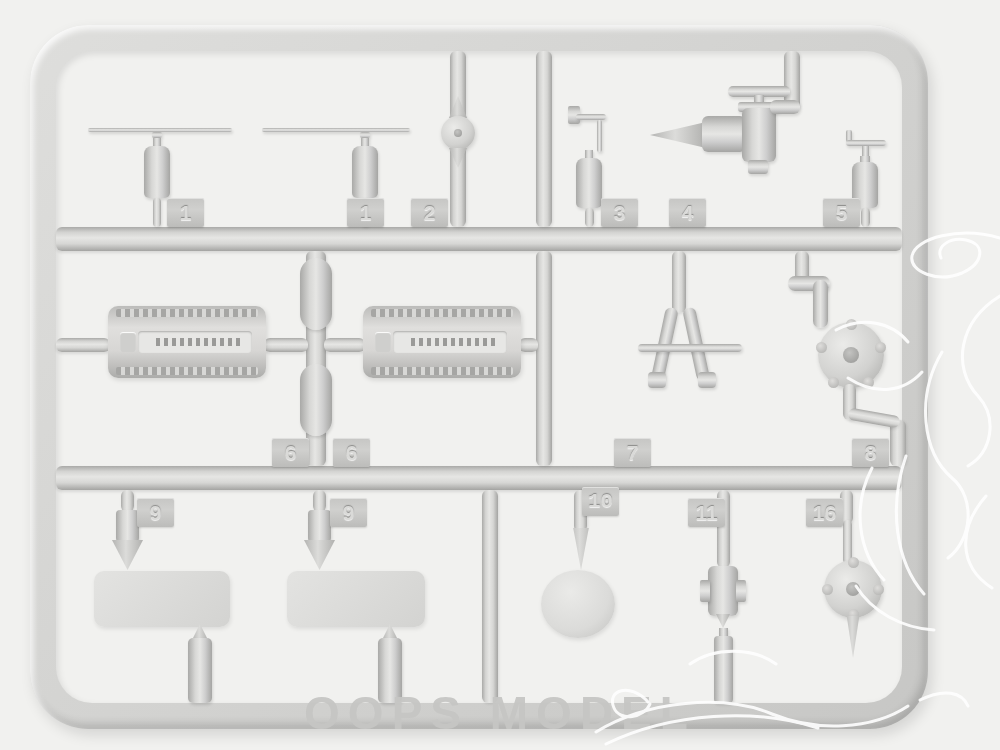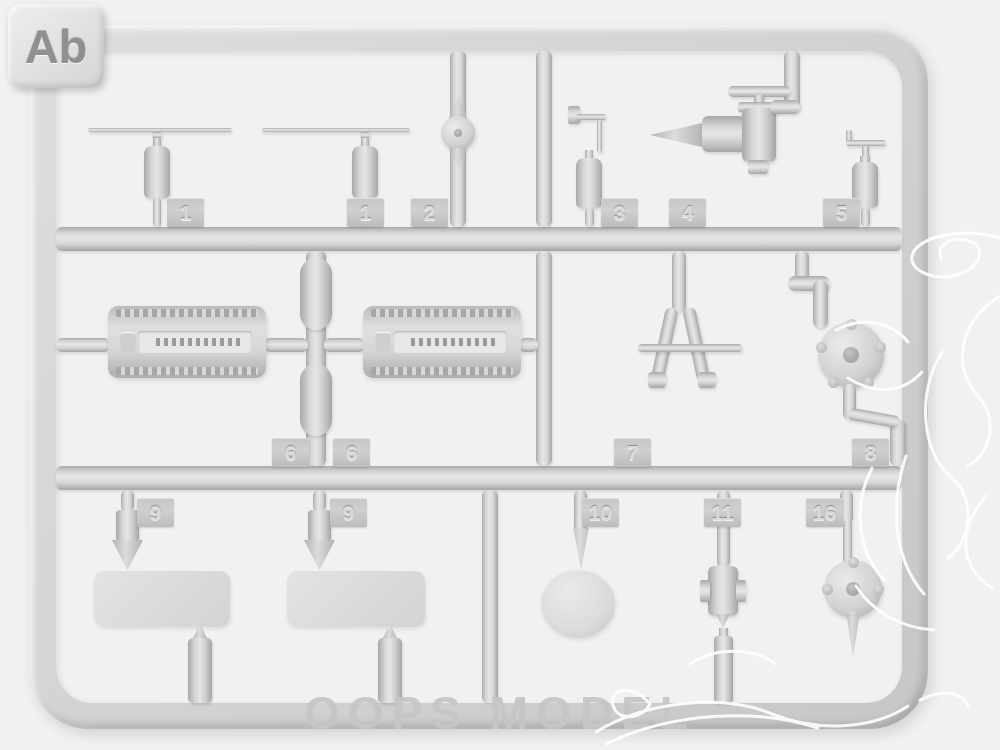--- a/index.html
+++ b/index.html
@@ -210,25 +210,24 @@
   <div class="abs tag" style="left:411px;top:198px;">2</div>
   <div class="abs tag" style="left:601px;top:198px;">3</div>
   <div class="abs tag" style="left:669px;top:198px;">4</div>
   <div class="abs tag" style="left:823px;top:198px;">5</div>
   <div class="abs tag" style="left:272px;top:438px;">6</div>
   <div class="abs tag" style="left:333px;top:438px;">6</div>
   <div class="abs tag" style="left:614px;top:438px;">7</div>
   <div class="abs tag" style="left:852px;top:438px;">8</div>
   <div class="abs tag" style="left:137px;top:498px;">9</div>
   <div class="abs tag" style="left:330px;top:498px;">9</div>
-  <div class="abs tag" style="left:582px;top:498px;">10</div>
-  <div class="abs tag" style="left:704px;top:498px;">11</div>
+  <div class="abs tag" style="left:582px;top:487px;font-family:Liberation Mono, monospace;">10</div>
+  <div class="abs tag" style="left:688px;top:498px;">11</div>
   <div class="abs tag" style="left:806px;top:498px;">16</div>
 
-  <div class="abs ab-tag">Ab</div>
 
   <div class="abs watermark">OOPS MODEL</div>
 
   <svg class="abs lineart" width="1000" height="750" viewBox="0 0 1000 750">
     <g fill="none" stroke="#ffffff" stroke-width="3" stroke-linecap="round" opacity="0.9">
       <path d="M 1000 238 C 960 226 915 238 912 256 C 909 272 938 283 962 273 C 984 263 986 244 966 240 C 950 237 936 246 941 258"></path>
       <path d="M 1000 296 C 958 322 952 368 978 396 C 998 418 992 452 968 466"></path>
       <path d="M 942 352 C 916 396 922 452 952 478 C 976 498 972 540 948 558"></path>
       <path d="M 986 496 C 958 528 958 566 992 588"></path>
       <path d="M 872 468 C 852 506 858 552 884 580"></path>

